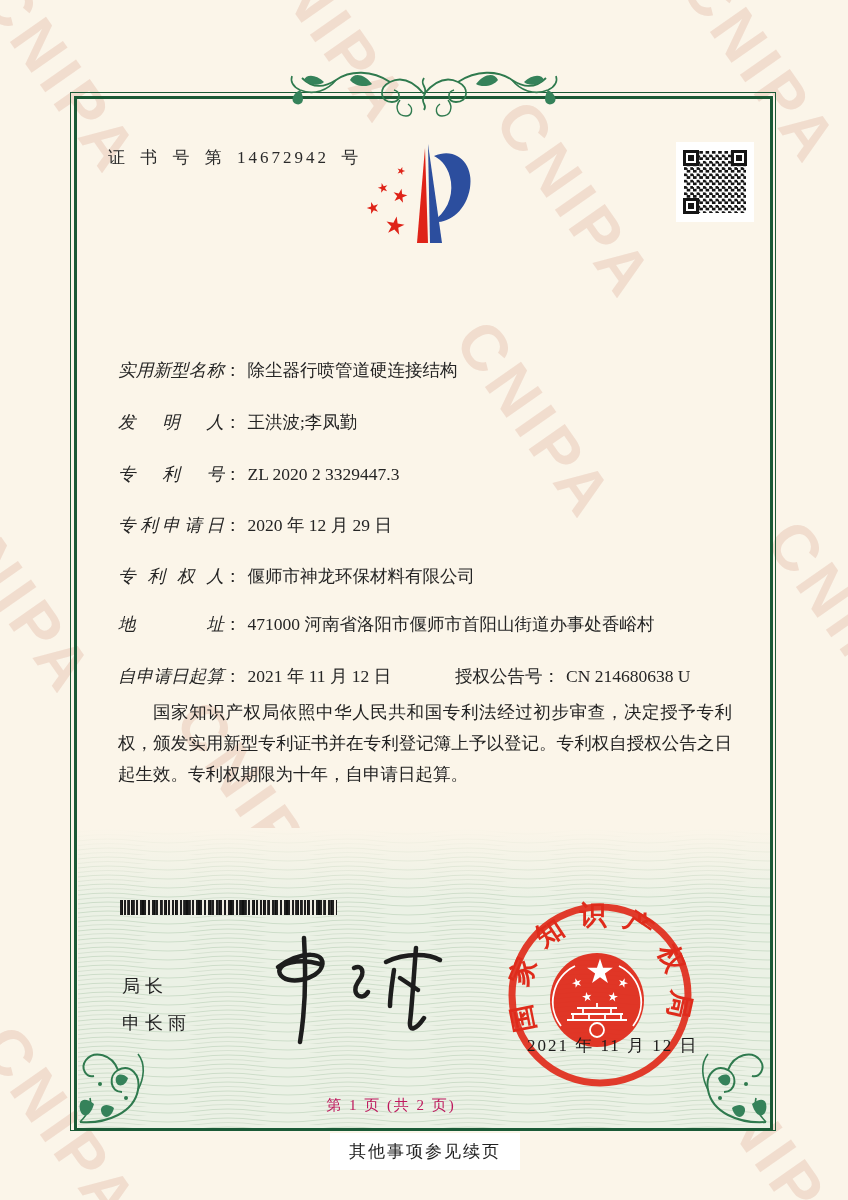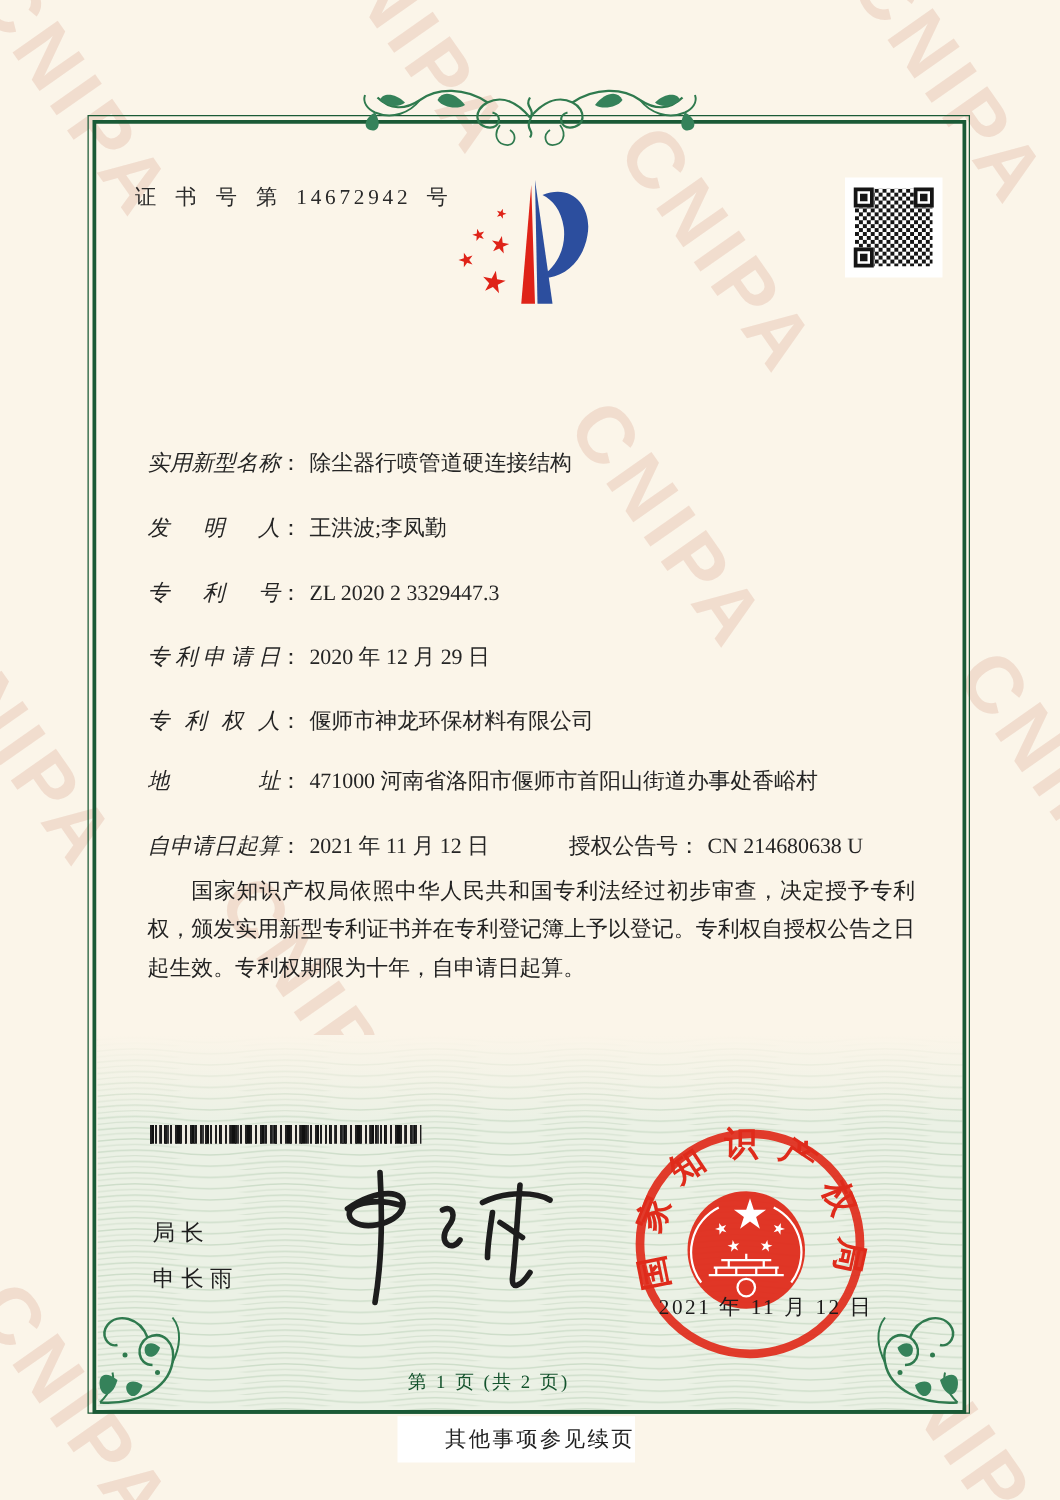--- a/index.html
+++ b/index.html
@@ -65,24 +65,24 @@
   .director-name{position:absolute;left:122px;top:1011px;font-size:18px;letter-spacing:5px;
       font-family:"Liberation Sans","DejaVu Sans",sans-serif;color:#1f1f1f;z-index:5;}
 
   .signature{position:absolute;left:248px;top:922px;z-index:6;}
 
   .seal{position:absolute;left:495px;top:890px;z-index:6;}
   .seal-date{position:absolute;left:527px;top:1034px;font-size:17px;letter-spacing:2px;
       color:#1b1b1b;white-space:nowrap;z-index:7;}
 
   .page-info{position:absolute;left:70px;top:1096px;width:642px;text-align:center;
-      font-size:15px;letter-spacing:2px;color:#14532d;z-index:5;}
-
-  .cont-box{position:absolute;left:318px;top:1133px;width:190px;height:37px;background:#ffffff;
-      display:flex;align-items:center;justify-content:flex-end;z-index:5;}
+      font-size:15px;letter-spacing:2px;color:#be185d;z-index:5;}
+
+  .cont-box{position:absolute;left:330px;top:1133px;width:190px;height:37px;background:#ffffff;
+      display:flex;align-items:center;justify-content:center;z-index:5;}
   .cont-box span{font-size:17px;letter-spacing:2px;color:#222;}
 </style>
 </head>
 <body>
 
 <div class="page">
 
   <svg width="0" height="0" style="position:absolute" aria-hidden="true">
     <defs>
       <path id="star5" d="M0,-10 L2.25,-3.09 L9.51,-3.09 L3.63,1.18 L5.88,8.09 L0,3.82 L-5.88,8.09 L-3.63,1.18 L-9.51,-3.09 L-2.25,-3.09 Z"></path>

